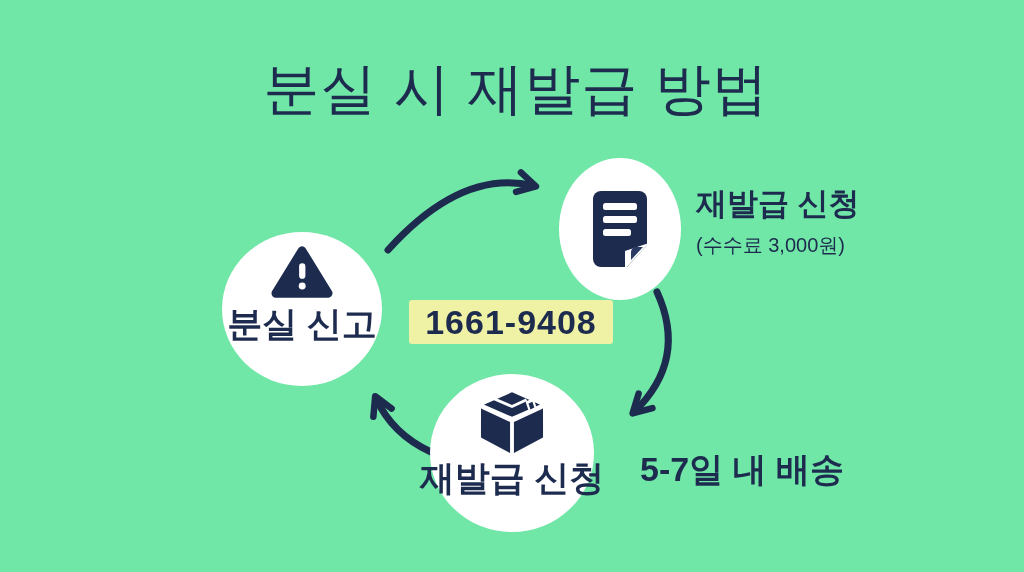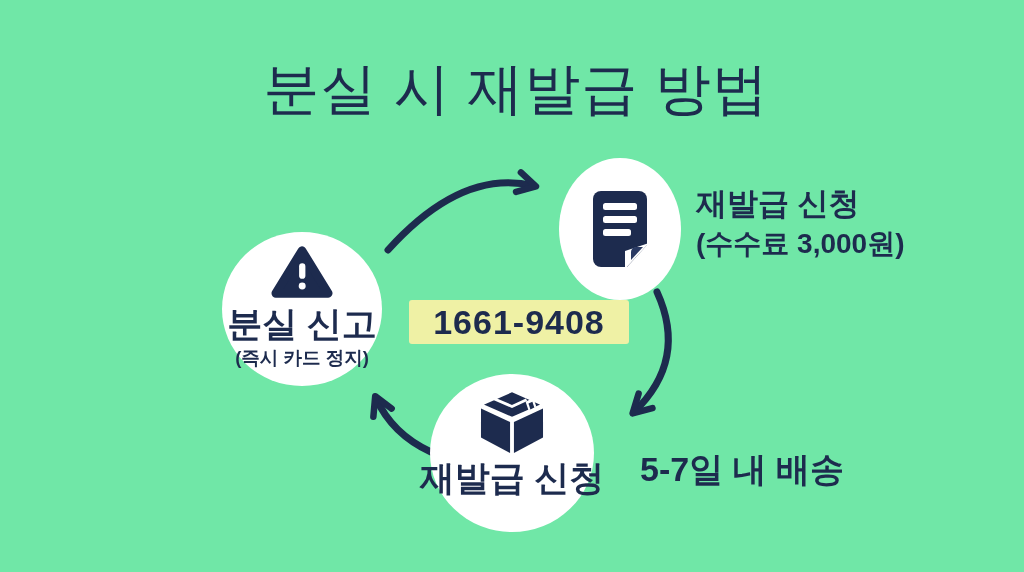--- a/index.html
+++ b/index.html
@@ -73,29 +73,29 @@
     left:696px;top:186px;
     color:var(--navy);
     white-space:nowrap;
   }
   .apply-label{
     font-size:31px;
     font-weight:800;
     line-height:1.15;
   }
   .apply-sub{
-    font-size:28px;
-    font-weight:700;
+    font-size:20px;
+    font-weight:400;
     line-height:1.2;
-    margin-top:5px;
+    margin-top:11px;
   }
   .phone{
     position:absolute;
     left:409px;top:300px;
-    width:220px;height:44px;
+    width:204px;height:44px;
     background:var(--highlight);
     border-radius:3px;
     color:var(--navy);
     font-size:34px;
     font-weight:800;
     letter-spacing:1px;
     line-height:44px;
     text-align:center;
     white-space:nowrap;
   }
@@ -127,21 +127,20 @@
     <path class="arrow" d="M431 452 Q392 434 376 398" marker-end="url(#ah)"></path>
   </svg>
 
   <div class="circle circle-report">
     <svg class="icon-svg" width="62" height="56" viewBox="0 0 64 56" xmlns="http://www.w3.org/2000/svg" aria-hidden="true">
       <path d="M32 6 L59 50 H5 Z" fill="#1d2b4e" stroke="#1d2b4e" stroke-width="9" stroke-linejoin="round"></path>
       <rect x="29" y="19" width="6.5" height="16" rx="3.2" fill="#ffffff"></rect>
       <circle cx="32.2" cy="42.5" r="3.6" fill="#ffffff"></circle>
     </svg>
     <div class="node-label">분실 신고</div>
-    <div class="node-sub">(즉시 카드 정지)</div>
   </div>
 
   <div class="circle circle-apply">
     <svg class="icon-svg" width="62" height="80" viewBox="0 0 62 80" xmlns="http://www.w3.org/2000/svg" aria-hidden="true">
       <path d="M12 2 h38 a8 8 0 0 1 8 8 v46 l-20 22 h-26 a8 8 0 0 1 -8 -8 V10 a8 8 0 0 1 8 -8 z" fill="#1d2b4e"></path>
       <path d="M60 54 L36 80 L36 62 z" fill="#ffffff"></path>
       <path d="M54 58 L42 71 L42 63 a5 5 0 0 1 5 -5 z" fill="#2a3a63"></path>
       <rect x="14" y="14" width="34" height="7" rx="2.5" fill="#ffffff"></rect>
       <rect x="14" y="27" width="34" height="7" rx="2.5" fill="#ffffff"></rect>
       <rect x="14" y="40" width="28" height="7" rx="2.5" fill="#ffffff"></rect>

